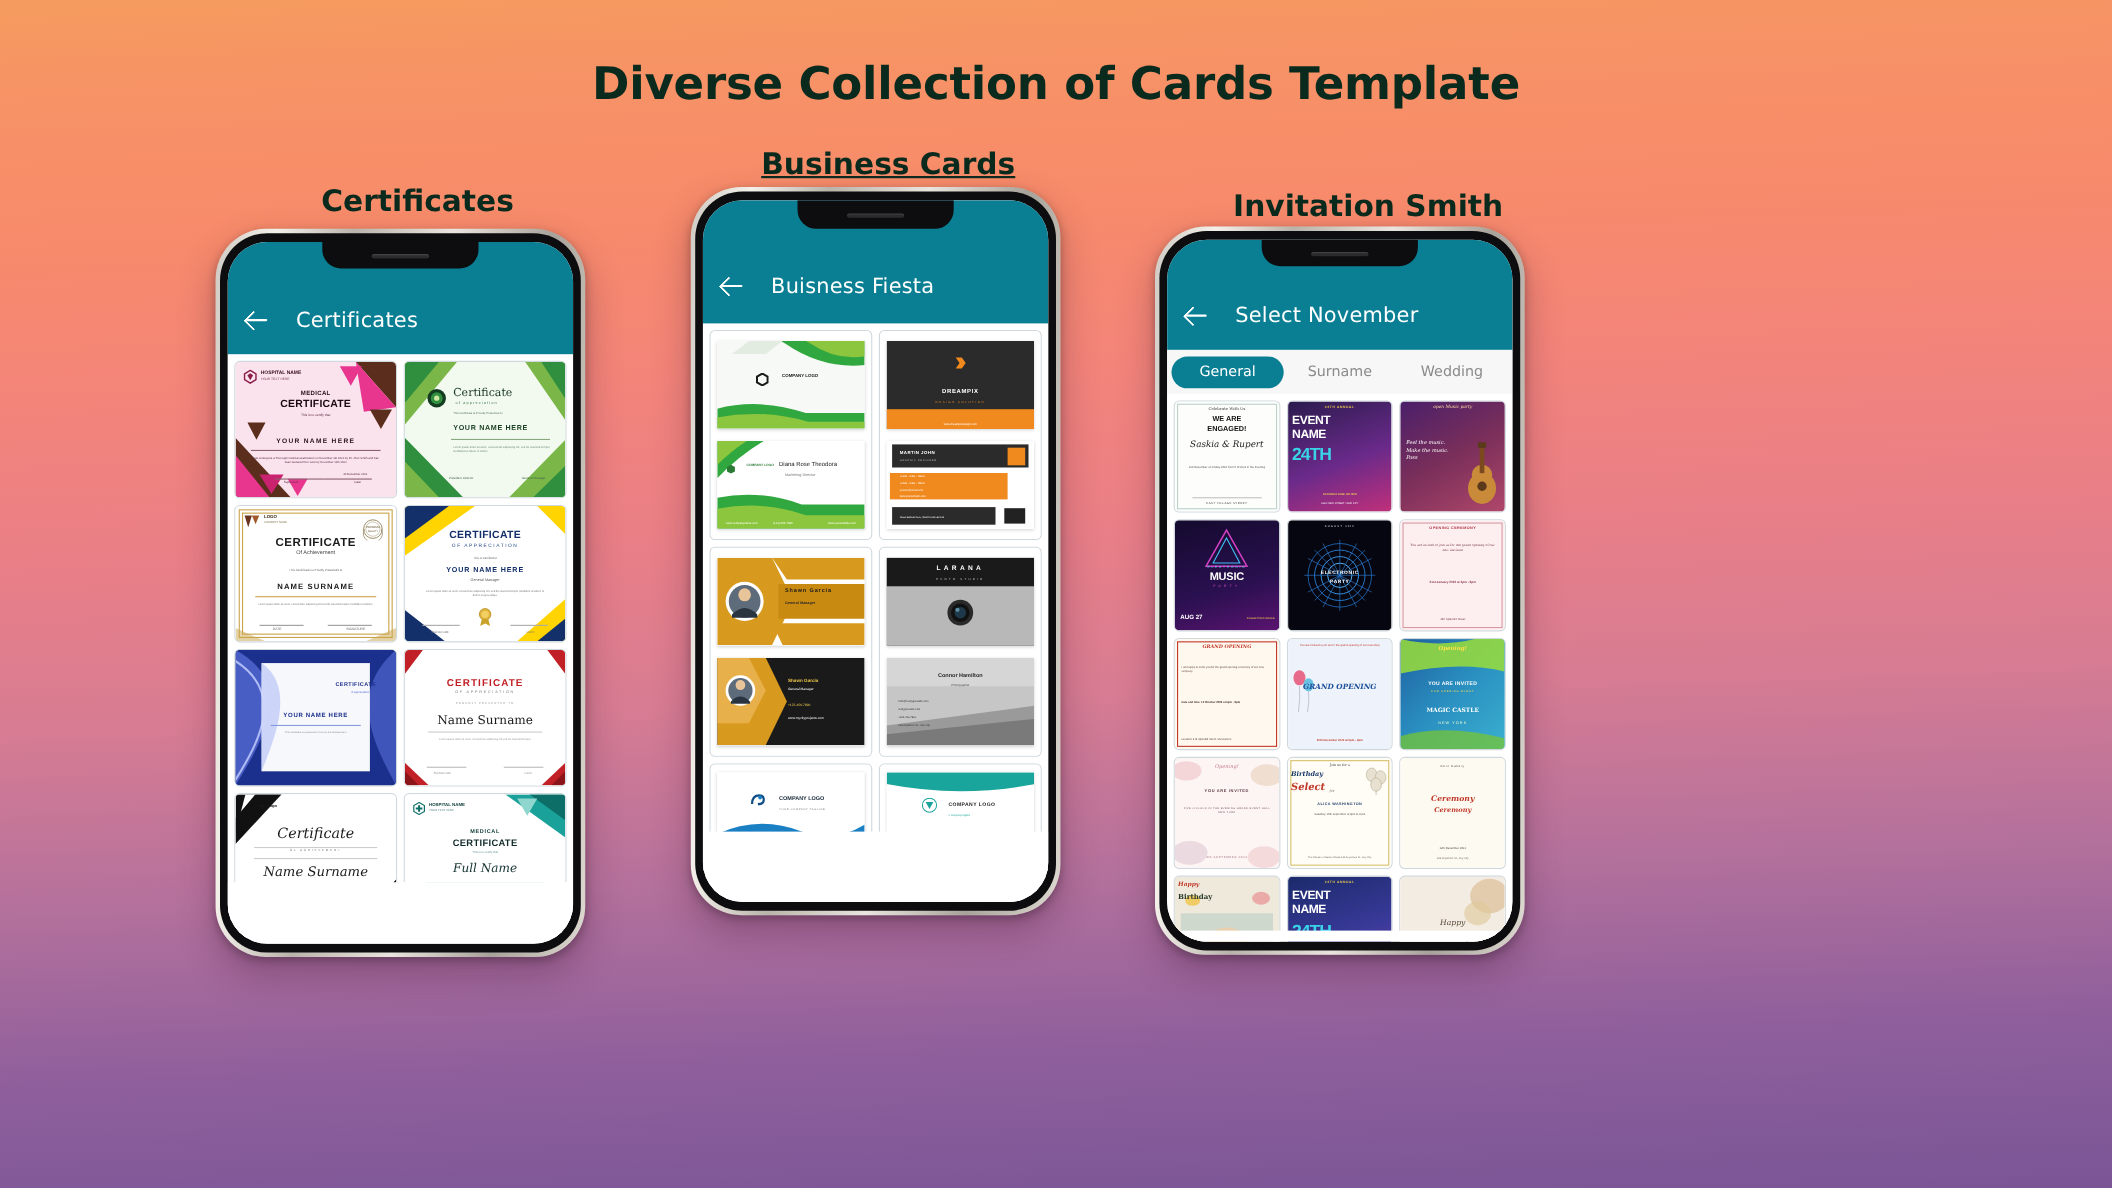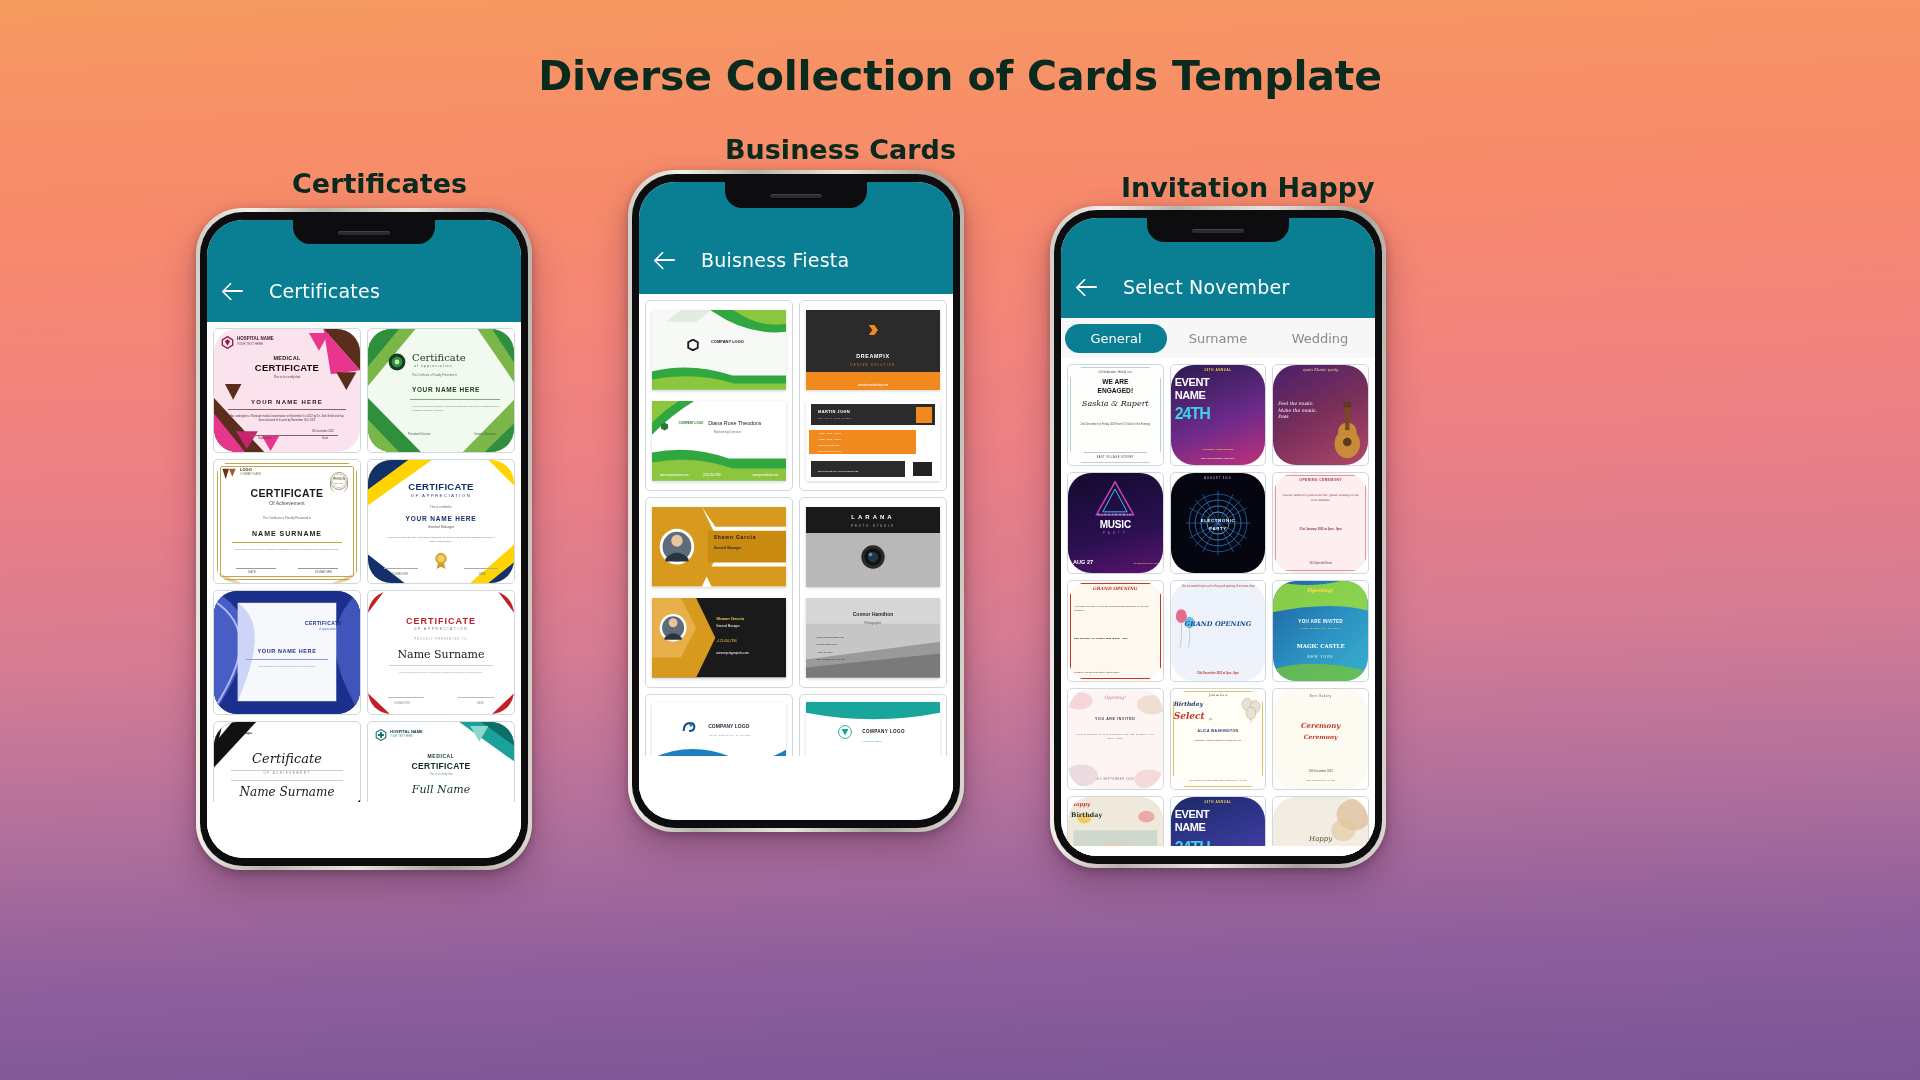--- a/index.html
+++ b/index.html
@@ -20,21 +20,21 @@
     color:#0b2a1e;
     font-family:"DejaVu Sans", sans-serif;
   }
   .sec-label {
     position:absolute; text-align:center;
     font-size:27px; font-weight:bold; color:#0b2a1e;
     font-family:"DejaVu Sans", sans-serif;
     white-space:nowrap;
   }
   #label-cert { left:292px; top:168px; }
-  #label-biz  { left:725px; top:134px; }
+  #label-biz  { left:692px; top:134px;text-decoration:underline; }
   #label-inv  { left:1121px; top:172px; }
 
   
   .phone {
     position:absolute;
     border-radius:46px;
     background: linear-gradient(95deg,#cfcbc4 0%,#f3f0ea 14%,#b9b4ab 32%,#e9e5de 55%,#a8a39a 78%,#ddd8d0 100%);
     padding:4px;
     box-shadow: 0 16px 34px rgba(60,20,50,.30), 0 3px 8px rgba(0,0,0,.25);
   }
@@ -126,21 +126,21 @@
 
   .cardtile {
     border:1px solid #cfd8dc; border-radius:5px;
     overflow:hidden; background:#fff; position:relative;
     cursor:pointer;
   }
   .cert-tile { height:125px; }
   .biz-tile  { height:191px; }
   .inv-tile  { height:102px; }
 
-  .cv { position:absolute; inset:0; overflow:hidden;border-radius:23px; }
+  .cv { position:absolute; inset:0; overflow:hidden; }
 
   
   .t { position:absolute; white-space:nowrap; line-height:1.05; }
   .ctr { left:50%; transform:translateX(-50%); }
   .bar { position:absolute; }
 
   
   .c1 { background:#fbe3ee; }
   .c1 .hdr { left:7px; top:8px; font-size:4.5px; font-weight:bold; color:#3b1020; }
   .c1 .sub2 { left:7px; top:14px; font-size:3px; color:#7a4055; }
@@ -167,21 +167,21 @@
   
   .screen-bottom { position:absolute; left:0; right:0; bottom:0; height:56px; background:#fff; }
 </style>
 </head>
 <body>
 
 <h1 class="main-title">Diverse Collection of Cards Template</h1>
 
 <div class="sec-label" id="label-cert">Certificates</div>
 <div class="sec-label" id="label-biz">Business Cards</div>
-<div class="sec-label" id="label-inv">Invitation Happy</div>
+<div class="sec-label" id="label-inv">Invitation Smith</div>
 
 <div class="phone" id="phone-cert">
   <div class="phone-inner">
     <div class="screen">
       <div class="notch">
         <div class="speaker"></div>
       </div>
 
       <div class="appbar">
         <div class="back-arrow"></div>

